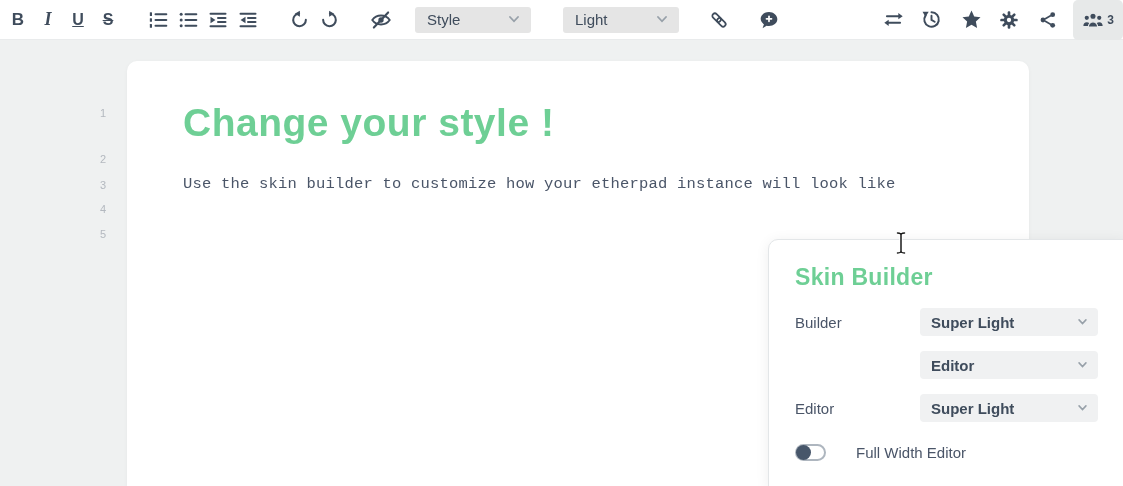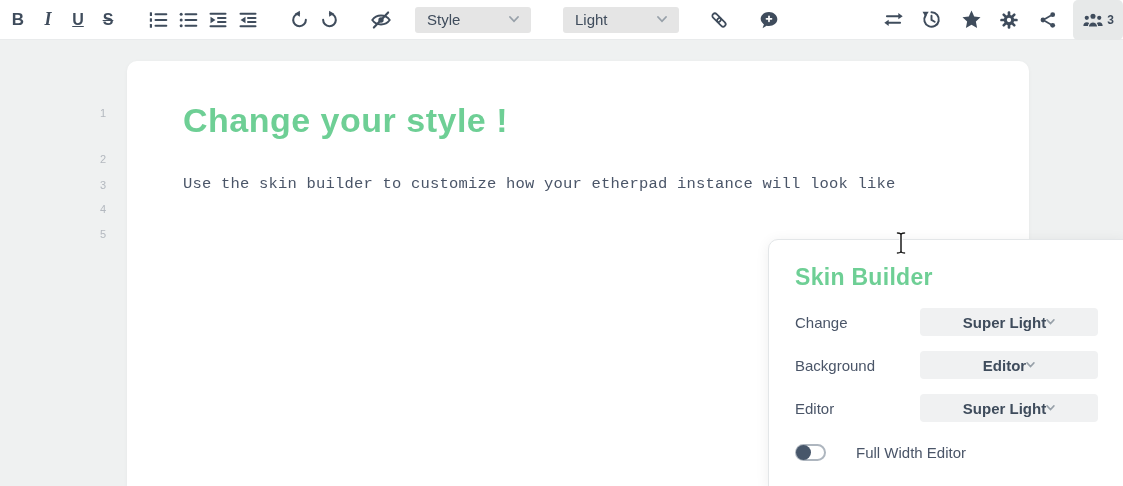--- a/index.html
+++ b/index.html
@@ -47,21 +47,21 @@
     font-size:11px; color:#b3b8bf; line-height:14px; padding-right:6px;
   }
   .pad {
     position:absolute; left:127px; top:21px; width:902px; bottom:-2px;
     background:#ffffff; border-radius:10px 10px 0 0;
     box-shadow:0 1px 4px rgba(0,0,0,0.04);
     cursor:text;
   }
   .pad-heading {
     position:absolute; left:56px; top:40px;
-    font-size:34px; font-weight:700; letter-spacing:0.5px;
+    font-size:39px; font-weight:700; letter-spacing:0.5px;
     color:#6ecf95;
   }
   .pad-body {
     position:absolute; left:56px; top:114px;
     font-size:15.5px; color:#4a5568; letter-spacing:0.2px;font-family:Liberation Mono, monospace;
   }
   
   .skin-panel {
     position:absolute; left:768px; top:239px; width:357px; height:249px;
     background:#ffffff; border:1px solid #e3e6e8; border-radius:10px 0 0 0;
@@ -74,21 +74,21 @@
   }
   .skin-row { position:absolute; left:0; width:100%; height:28px; }
   .skin-row-1 { top:68px; } .skin-row-2 { top:111px; } .skin-row-3 { top:154px; }
   .skin-label {
     position:absolute; left:26px; top:0; height:28px; display:flex; align-items:center;
     font-size:15px; color:#4a5568;
   }
   .skin-select {
     position:absolute; left:151px; top:0; width:178px; height:28px;
     background:#f0f1f2; border-radius:4px; cursor:pointer;
-    display:flex; align-items:center; justify-content:center; padding:0 11px;
+    display:flex; align-items:center; justify-content:space-between; padding:0 11px;
     font-size:15px; font-weight:700; color:#3f4c5c;
   }
   .toggle-row { position:absolute; left:26px; top:204px; display:flex; align-items:center; gap:30px; }
   .toggle {
     position:relative; width:31px; height:17px; border:2px solid #aeb6bf;
     border-radius:10px; background:#ffffff; cursor:pointer; flex:0 0 auto;
   }
   .toggle-knob {
     position:absolute; left:-1px; top:-1px; width:15px; height:15px;
     border-radius:50%; background:#47566a;
@@ -298,31 +298,30 @@
   <div class="pad">
     <div class="pad-heading">Change your style !</div>
     <div class="pad-body">Use the skin builder to customize how your etherpad instance will look like</div>
   </div>
 </div>
 
 <div class="skin-panel">
   <div class="skin-title">Skin Builder</div>
 
   <div class="skin-row skin-row-1">
-    <div class="skin-label">Change</div>
+    <div class="skin-label">Builder</div>
     <div class="skin-select">
       <span>Super Light</span>
       <svg class="chev" width="9" height="6" viewBox="0 0 10 7">
         <path d="M1 1 L5 5.3 L9 1" fill="none" stroke="#97a0a9" stroke-width="1.8" stroke-linecap="round"></path>
       </svg>
     </div>
   </div>
 
   <div class="skin-row skin-row-2">
-    <div class="skin-label">Background</div>
     <div class="skin-select">
       <span>Editor</span>
       <svg class="chev" width="9" height="6" viewBox="0 0 10 7">
         <path d="M1 1 L5 5.3 L9 1" fill="none" stroke="#97a0a9" stroke-width="1.8" stroke-linecap="round"></path>
       </svg>
     </div>
   </div>
 
   <div class="skin-row skin-row-3">
     <div class="skin-label">Editor</div>

